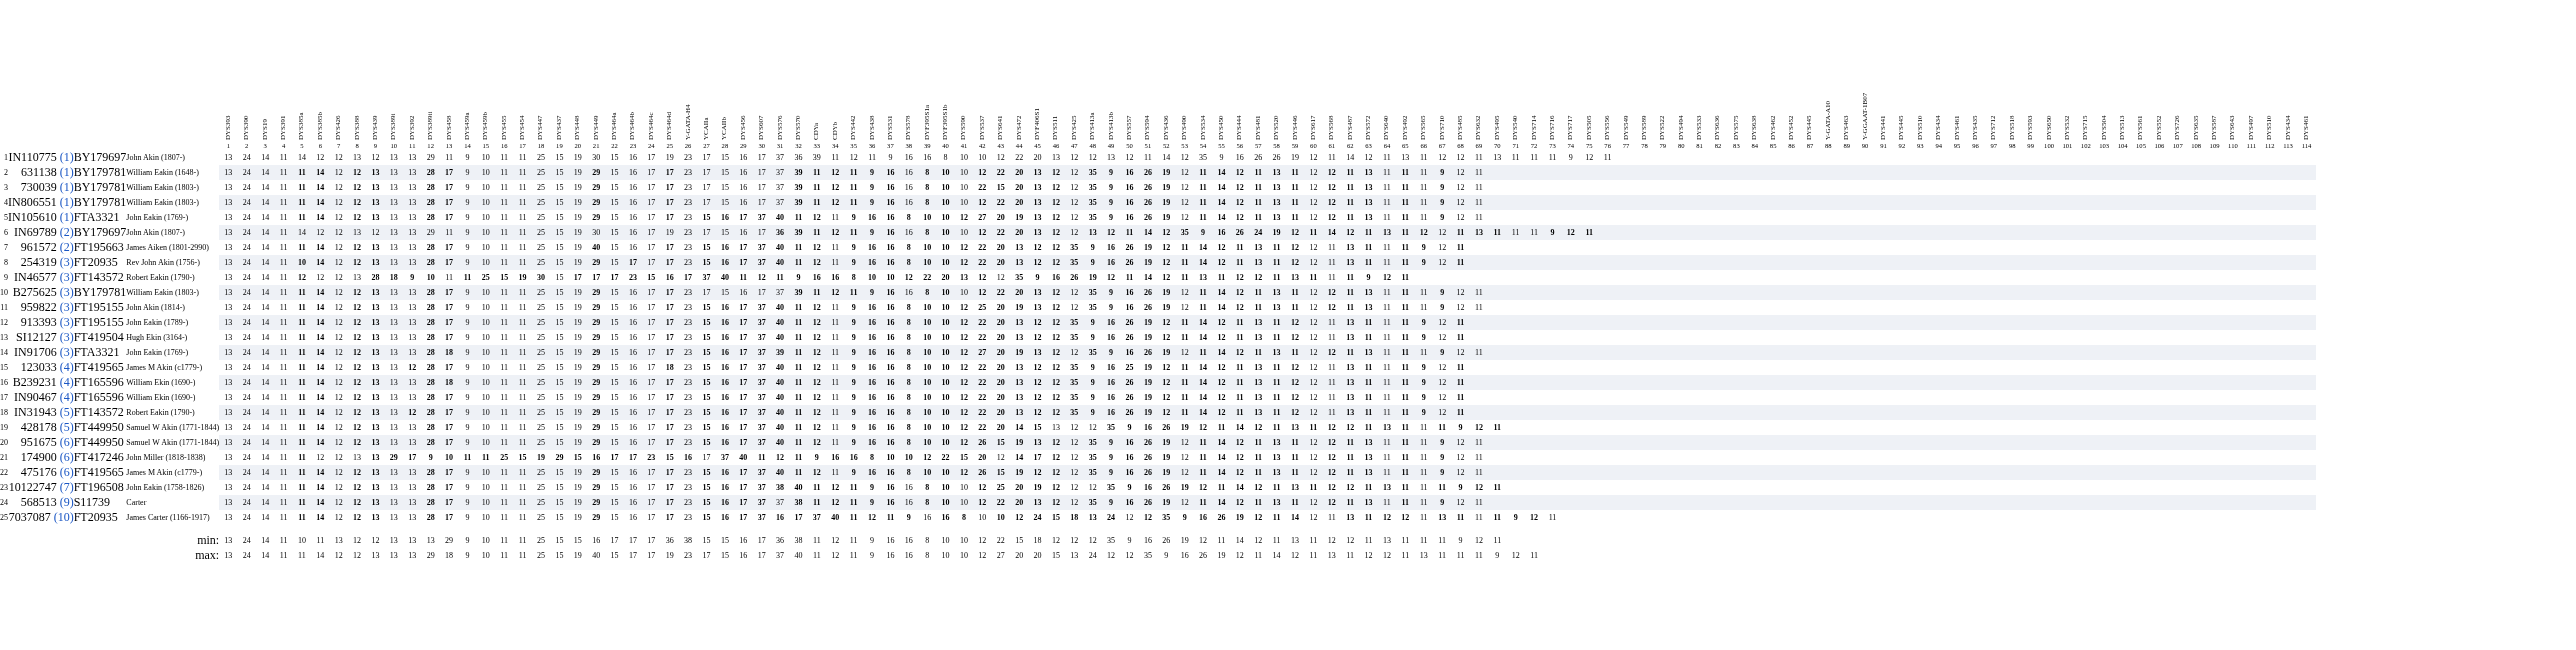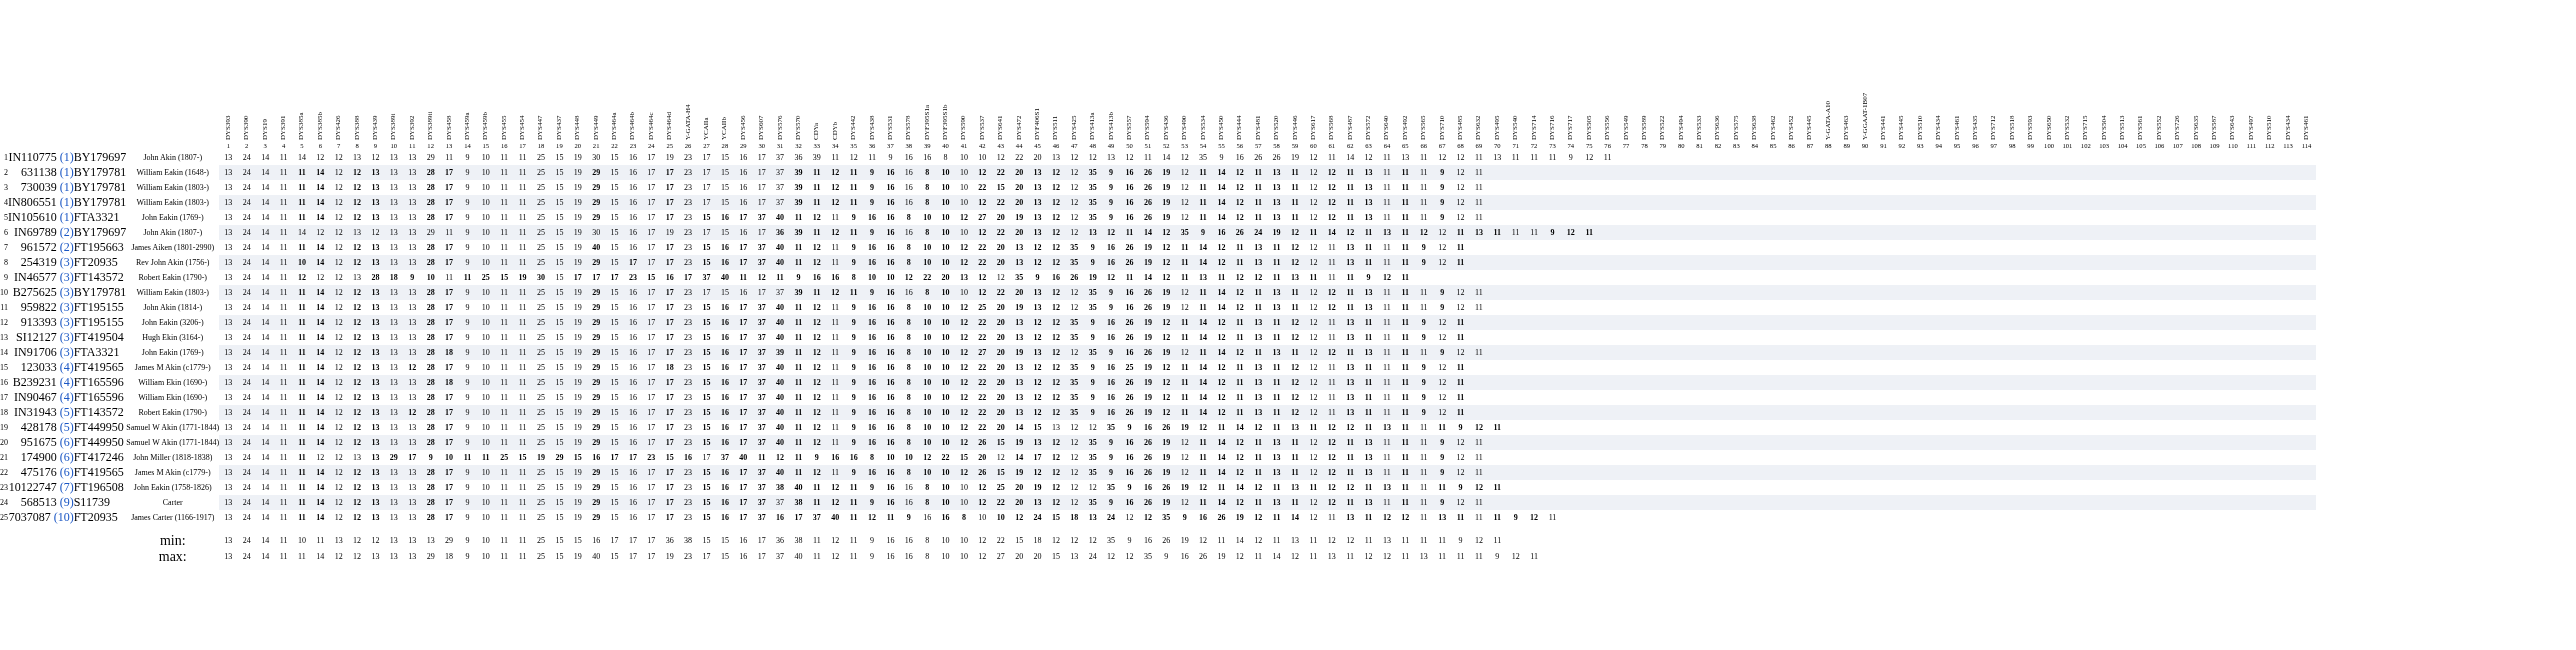--- a/index.html
+++ b/index.html
@@ -47,37 +47,37 @@
     height:10.3px;
     color:#000;
     padding-bottom:2.2px;
   }
 
   
   .lbl-num{ text-align:right; padding-right:3.7px; font-size:8px;}
   .lbl-kit{ text-align:right; padding-right:3.7px; font-size:12px;}
   .lbl-kit .paren{ color:#1a56c4; }
   .lbl-ftdna{ text-align:left; padding-left:2.9px; padding-right:5.9px; font-size:12px;}
-  .lbl-anc{ text-align:center; padding-right:4.4px; font-size:8px;}
+  .lbl-anc{ text-align:left; padding-right:4.4px; font-size:8px;}
 
   
   td.val{
     text-align:center;
     font-size:8px;
     width:18.4px;
     height:11.8px;
   }
   tr.band-a td.val{ background:#ffffff; }
   tr.band-b td.val{ background:#eef1f6; }
   td.val.b{ font-weight:bold; }
 
   tr.datarow td{ height:12px; }
 
   
-  .stat-label{ text-align:center; padding-right:4.4px; font-size:14px;}
+  .stat-label{ text-align:right; padding-right:4.4px; font-size:12px;}
   .stat td.val{ background:#ffffff; }
   .stat{ height:11.8px; }
   .spacer-row td{ height:7.4px; }
 </style>
 </head>
 <body>
 
 <div id="wrap">
   <table class="matrix">
     <thead>
@@ -1870,21 +1870,21 @@
           <td class="val"></td>
           <td class="val"></td>
           <td class="val"></td>
           <td class="val"></td>
           <td class="val"></td>
         </tr>
         <tr class="datarow band-b">
           <td class="lbl-num">12</td>
           <td class="lbl-kit"><span>913393</span><span class="paren"> (3)</span></td>
           <td class="lbl-ftdna">FT195155</td>
-          <td class="lbl-anc">John Eakin (3206-)</td>
+          <td class="lbl-anc">John Eakin (1789-)</td>
           <td class="val">13</td>
           <td class="val">24</td>
           <td class="val">14</td>
           <td class="val">11</td>
           <td class="val b">11</td>
           <td class="val b">14</td>
           <td class="val">12</td>
           <td class="val b">12</td>
           <td class="val b">13</td>
           <td class="val">13</td>

